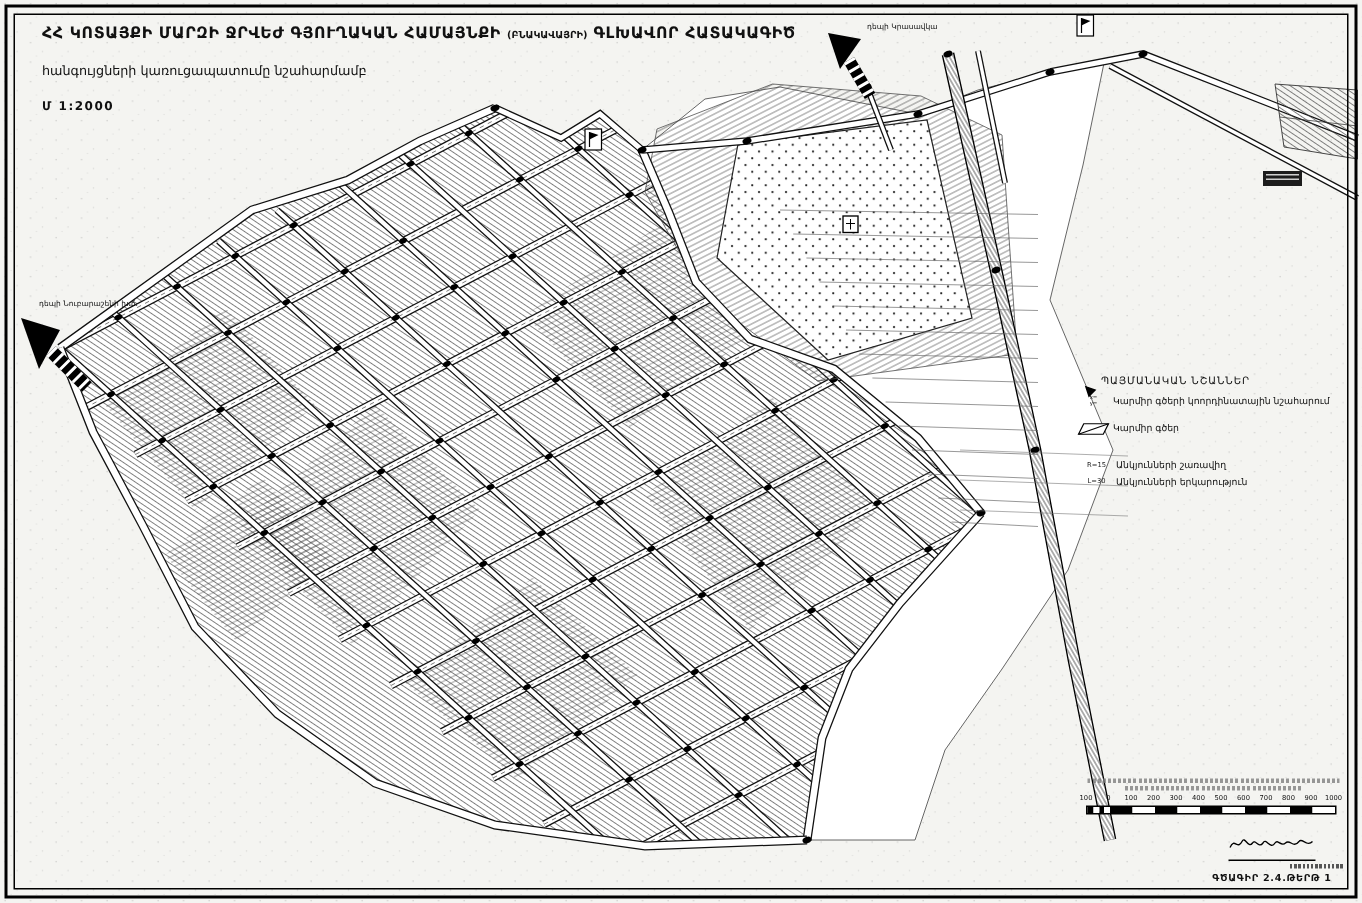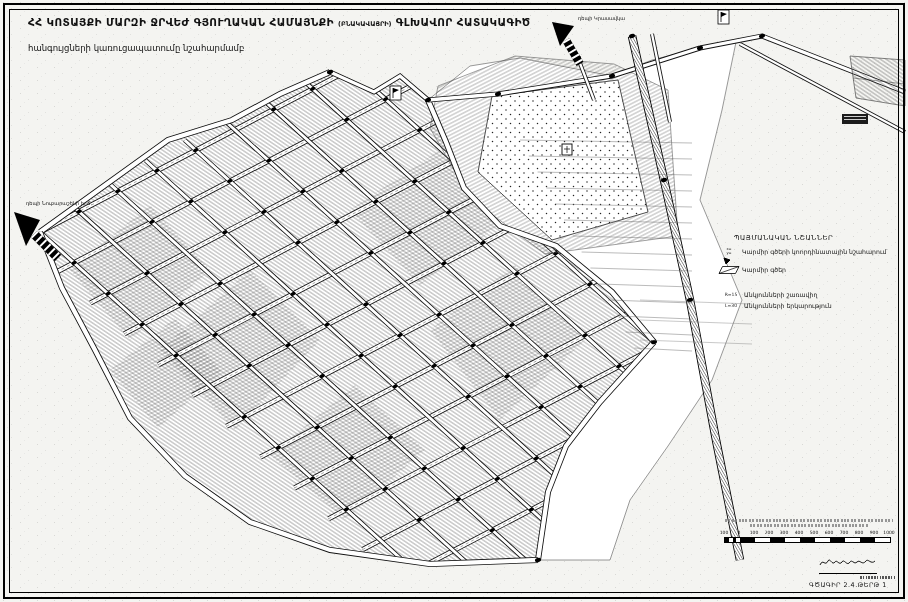--- a/index.html
+++ b/index.html
@@ -10,21 +10,21 @@
     color:#111;
   }
   .frame-outer{position:absolute;inset:3px;border:2px solid #000;pointer-events:none;z-index:40;}
   .frame-inner{position:absolute;inset:9px;border:1px solid #000;pointer-events:none;z-index:40;}
   #map{position:absolute;left:0;top:0;z-index:1;}
   .header{position:absolute;left:28px;top:16px;z-index:10;width:560px;}
   .title{font-size:10.5px;font-weight:bold;letter-spacing:.4px;white-space:nowrap;}
   .title .paren{font-size:6.5px;font-weight:bold;letter-spacing:0;}
   .subtitle{margin-top:14px;font-size:8.5px;line-height:1.45;width:420px;}
   .scale{margin-top:12px;font-size:8px;font-weight:bold;letter-spacing:1px;}
-  .legend{position:absolute;left:716px;top:234px;width:185px;z-index:10;}
+  .legend{position:absolute;left:716px;top:250px;width:185px;z-index:10;}
   .legend-title{font-size:6.8px;letter-spacing:.6px;margin-left:18px;margin-bottom:5px;}
   .legend-item{display:flex;align-items:center;margin-bottom:4px;}
   .legend-item .ic{width:26px;flex:0 0 26px;text-align:center;}
   .legend-item .lb{font-size:6.2px;line-height:1.2;}
   .coord-ic{font-size:4px;line-height:1.1;text-align:left;color:#222;transform:scale(.9);}
   .tiny-ic{font-size:4.5px;color:#222;text-align:left;padding-left:2px;}
   .gap{height:8px;}
   .arrow-label{position:absolute;font-size:5px;color:#111;z-index:10;white-space:nowrap;}
   .arrow-label.left{left:26px;top:200px;}
   .arrow-label.top{left:578px;top:15px;}
@@ -32,21 +32,21 @@
   .sb-note{height:3px;background:repeating-linear-gradient(90deg,#777 0 2px,transparent 2px 3.4px);opacity:.75;}
   .sb-note.n1{width:168px;margin:0 auto;}
   .sb-note.n2{width:118px;margin:2px auto 0;}
   .sb-ticks{position:relative;height:7px;margin-top:3px;}
   .sb-ticks span{position:absolute;top:0;width:20px;text-align:center;font-size:4.5px;color:#111;}
   .sb-bar{position:relative;margin-left:10px;width:165px;height:4px;border:.6px solid #000;display:flex;}
   .sb-bar .seg{height:100%;}
   .stamp{position:absolute;left:796px;top:554px;width:104px;z-index:10;text-align:center;}
   .sig-line{width:58px;border-bottom:.8px solid #000;margin:0 auto;}
   .sig-sub{width:36px;height:3px;margin:2px 4px 2px auto;background:repeating-linear-gradient(90deg,#555 0 1.6px,transparent 1.6px 2.8px);}
-  .drawing-label{font-size:6.4px;font-weight:normal;letter-spacing:.5px;white-space:nowrap;}
+  .drawing-label{font-size:6.4px;font-weight:bold;letter-spacing:.5px;white-space:nowrap;}
   .darkbox{position:absolute;left:842px;top:114px;width:26px;height:10px;background:#1c1c1c;z-index:9;}
   .darkbox i{display:block;height:1px;background:#cfcfcf;margin:2px 2px 0;}
 </style>
 </head>
 <body>
 
 <div class="page">
 
   <svg id="map" width="908" height="602">
     <defs id="mapdefs">
@@ -298,20 +298,21 @@
 
   <div class="header">
     <div class="title">
       <span>ՀՀ ԿՈՏԱՅՔԻ ՄԱՐԶԻ ՋՐՎԵԺ ԳՅՈՒՂԱԿԱՆ ՀԱՄԱՅՆՔԻ</span>
       <span class="paren">(ԲՆԱԿԱՎԱՅՐԻ)</span>
       <span>ԳԼԽԱՎՈՐ ՀԱՏԱԿԱԳԻԾ</span>
     </div>
     <div class="subtitle">
       <div>հանգույցների կառուցապատումը նշահարմամբ</div>
     </div>
+    <div class="scale">Մ 1:2000</div>
   </div>
 
   <div class="arrow-label left">դեպի Նուբարաշենի խ.ճ.</div>
   <div class="arrow-label top">դեպի Կրասավկա</div>
 
   <div class="legend">
     <div class="legend-title">ՊԱՅՄԱՆԱԿԱՆ ՆՇԱՆՆԵՐ</div>
     <div class="legend-item">
       <div class="ic coord-ic">
         <div>x=</div>

